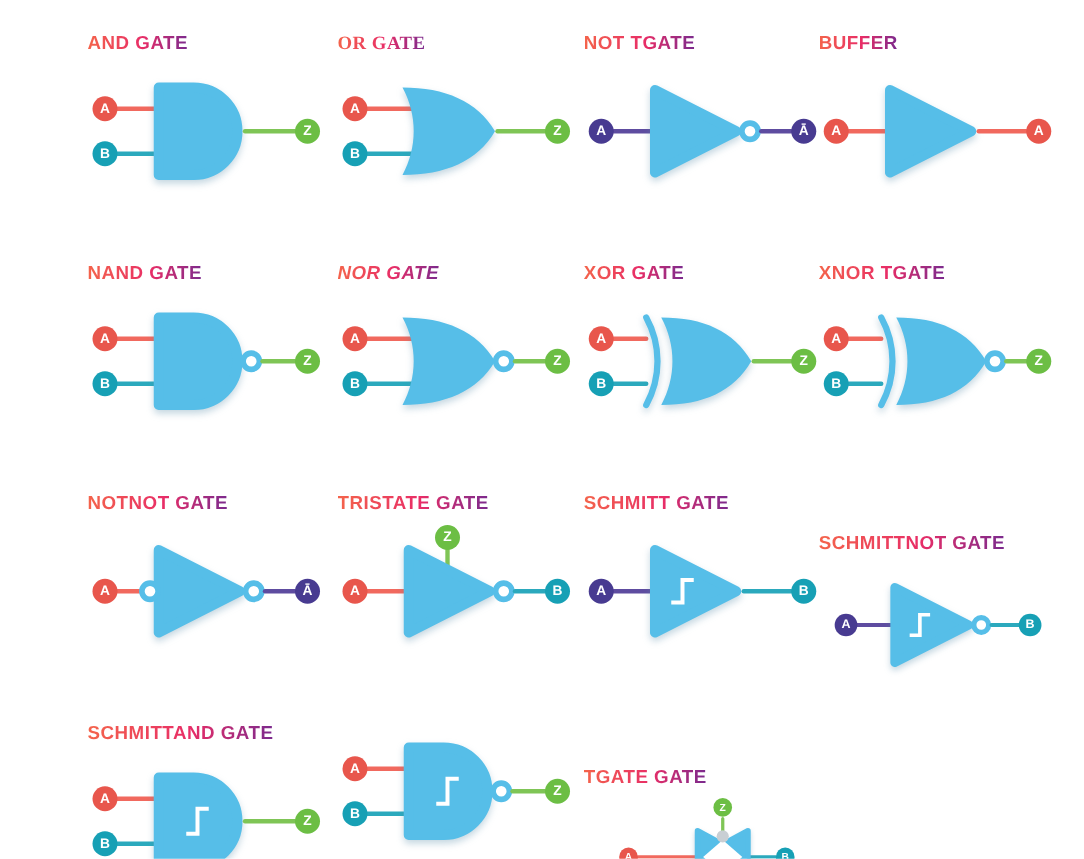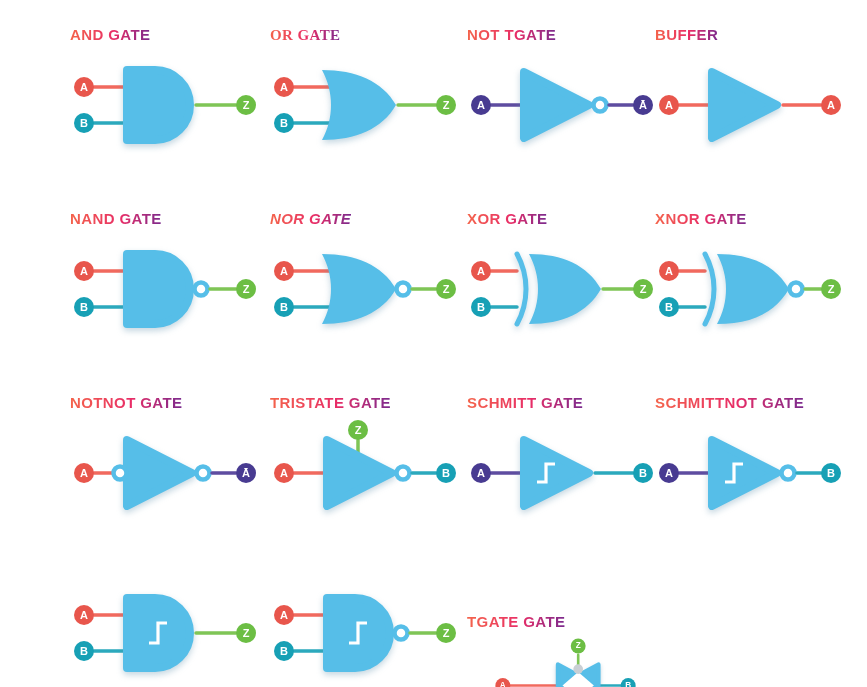--- a/index.html
+++ b/index.html
@@ -185,21 +185,21 @@
           <text x="14" y="73" fill="#fff" font-size="11" font-weight="bold" text-anchor="middle" dominant-baseline="central">B</text>
         </g>
         <g>
           <circle cx="176" cy="55" r="10" fill="#6CBE44"></circle>
           <text x="176" y="55" fill="#fff" font-size="11" font-weight="bold" text-anchor="middle" dominant-baseline="central">Z</text>
         </g>
       </svg>
   </div>
 
   <div class="card">
-    <div class="title" style="background-image: linear-gradient(90deg, rgb(244, 100, 75), rgb(232, 45, 103) 55%, rgb(123, 42, 142));">XNOR GATE</div>
+    <div class="title" style="background-image: linear-gradient(90deg, rgb(244, 100, 75), rgb(232, 45, 103) 55%, rgb(123, 42, 142));">XNOR TGATE</div>
     <svg xmlns="http://www.w3.org/2000/svg" viewBox="0 0 200 110" width="200" height="110">
         <line x1="24" y1="37" x2="50" y2="37" stroke="#F1695E" stroke-width="3.5" stroke-linecap="round"></line>
         <line x1="24" y1="73" x2="50" y2="73" stroke="#2BA9BD" stroke-width="3.5" stroke-linecap="round"></line>
         <g class="shadow">
           <path d="M50,20 C62,42 62,68 50,90" fill="none" stroke="#56BEE8" stroke-width="5" stroke-linecap="round"></path>
           <path d="M62,20 C74,42 74,68 62,90 C96,90 120,79 134,55 C120,31 96,20 62,20 Z" fill="#56BEE8"></path>
         </g>
         <circle cx="141" cy="55" r="6.5" fill="#ffffff" stroke="#56BEE8" stroke-width="4.5"></circle>
         <line x1="150" y1="55" x2="166" y2="55" stroke="#7FC556" stroke-width="3.5" stroke-linecap="round"></line>
         <g>
@@ -277,41 +277,42 @@
           <text x="14" y="55" fill="#fff" font-size="11" font-weight="bold" text-anchor="middle" dominant-baseline="central">A</text>
         </g>
         <g>
           <circle cx="176" cy="55" r="10" fill="#17A0B5"></circle>
           <text x="176" y="55" fill="#fff" font-size="11" font-weight="bold" text-anchor="middle" dominant-baseline="central">B</text>
         </g>
       </svg>
   </div>
 
   <div class="card">
-    <div class="title" style="background-image: linear-gradient(90deg, rgb(244, 100, 75), rgb(232, 45, 103) 55%, rgb(123, 42, 142));">SCHMITTNOT GATE</div>
+    <div class="title" style="background-image: linear-gradient(90deg, rgb(244, 100, 75), rgb(232, 45, 103) 55%, rgb(123, 42, 142)); margin-top: 32px;">SCHMITTNOT GATE</div>
     <svg xmlns="http://www.w3.org/2000/svg" viewBox="0 0 200 110" width="200" height="110">
         <line x1="24" y1="55" x2="62" y2="55" stroke="#5E4CA0" stroke-width="3.5" stroke-linecap="round"></line>
         <g class="shadow">
           <polygon points="57,22 122,55 57,88" fill="#56BEE8" stroke="#56BEE8" stroke-width="8" stroke-linejoin="round"></polygon>
         </g>
         <path d="M88,46 h-9 v18 h-9" fill="none" stroke="#fff" stroke-width="3.2"></path>
         <circle cx="133" cy="55" r="6.5" fill="#ffffff" stroke="#56BEE8" stroke-width="4.5"></circle>
         <line x1="142" y1="55" x2="166" y2="55" stroke="#2BA9BD" stroke-width="3.5" stroke-linecap="round"></line>
         <g>
           <circle cx="14" cy="55" r="10" fill="#483B91"></circle>
           <text x="14" y="55" fill="#fff" font-size="11" font-weight="bold" text-anchor="middle" dominant-baseline="central">A</text>
         </g>
         <g>
           <circle cx="176" cy="55" r="10" fill="#17A0B5"></circle>
           <text x="176" y="55" fill="#fff" font-size="11" font-weight="bold" text-anchor="middle" dominant-baseline="central">B</text>
         </g>
       </svg>
   </div>
 
   <div class="card">
+    <div class="title" style="background-image: linear-gradient(90deg, rgb(244, 100, 75), rgb(232, 45, 103) 55%, rgb(123, 42, 142));">SCHMITTAND GATE</div>
     <svg xmlns="http://www.w3.org/2000/svg" viewBox="0 0 200 110" width="200" height="110">
         <line x1="24" y1="37" x2="62" y2="37" stroke="#F1695E" stroke-width="3.5" stroke-linecap="round"></line>
         <line x1="24" y1="73" x2="62" y2="73" stroke="#2BA9BD" stroke-width="3.5" stroke-linecap="round"></line>
         <g class="shadow">
           <path d="M57,20 H85 A35,35 0 0 1 85,90 H57 Z" fill="#56BEE8" stroke="#56BEE8" stroke-width="8" stroke-linejoin="round"></path>
         </g>
         <path d="M97,45 h-9 v20 h-9" fill="none" stroke="#fff" stroke-width="3.2"></path>
         <line x1="126" y1="55" x2="166" y2="55" stroke="#7FC556" stroke-width="3.5" stroke-linecap="round"></line>
         <g>
           <circle cx="14" cy="37" r="10" fill="#E8564C"></circle>

